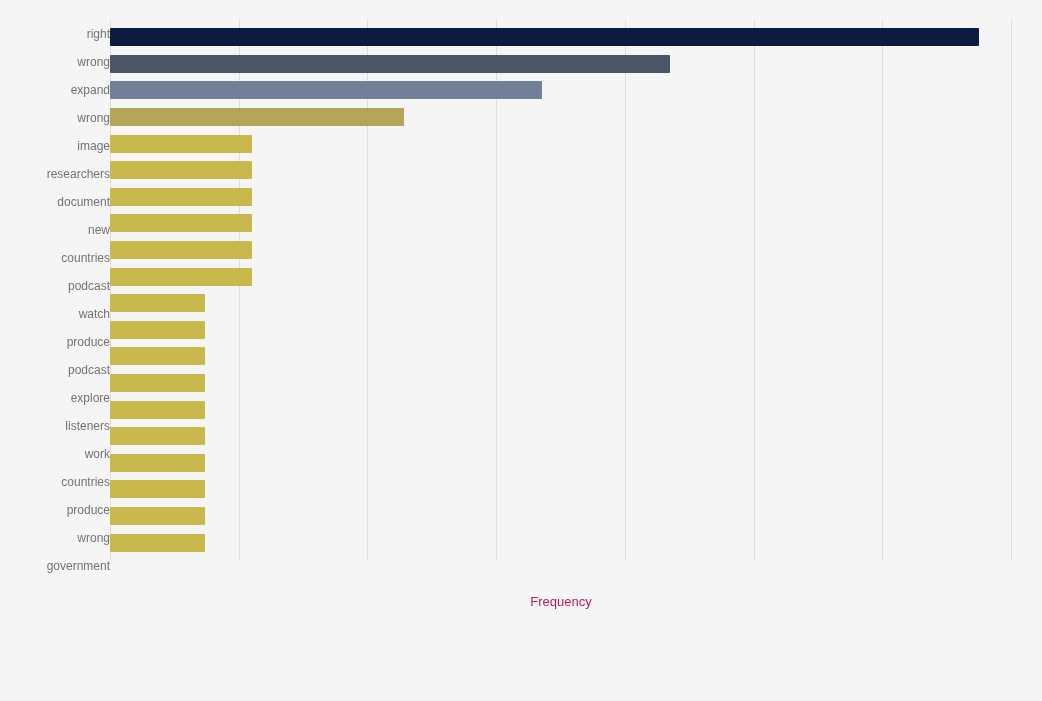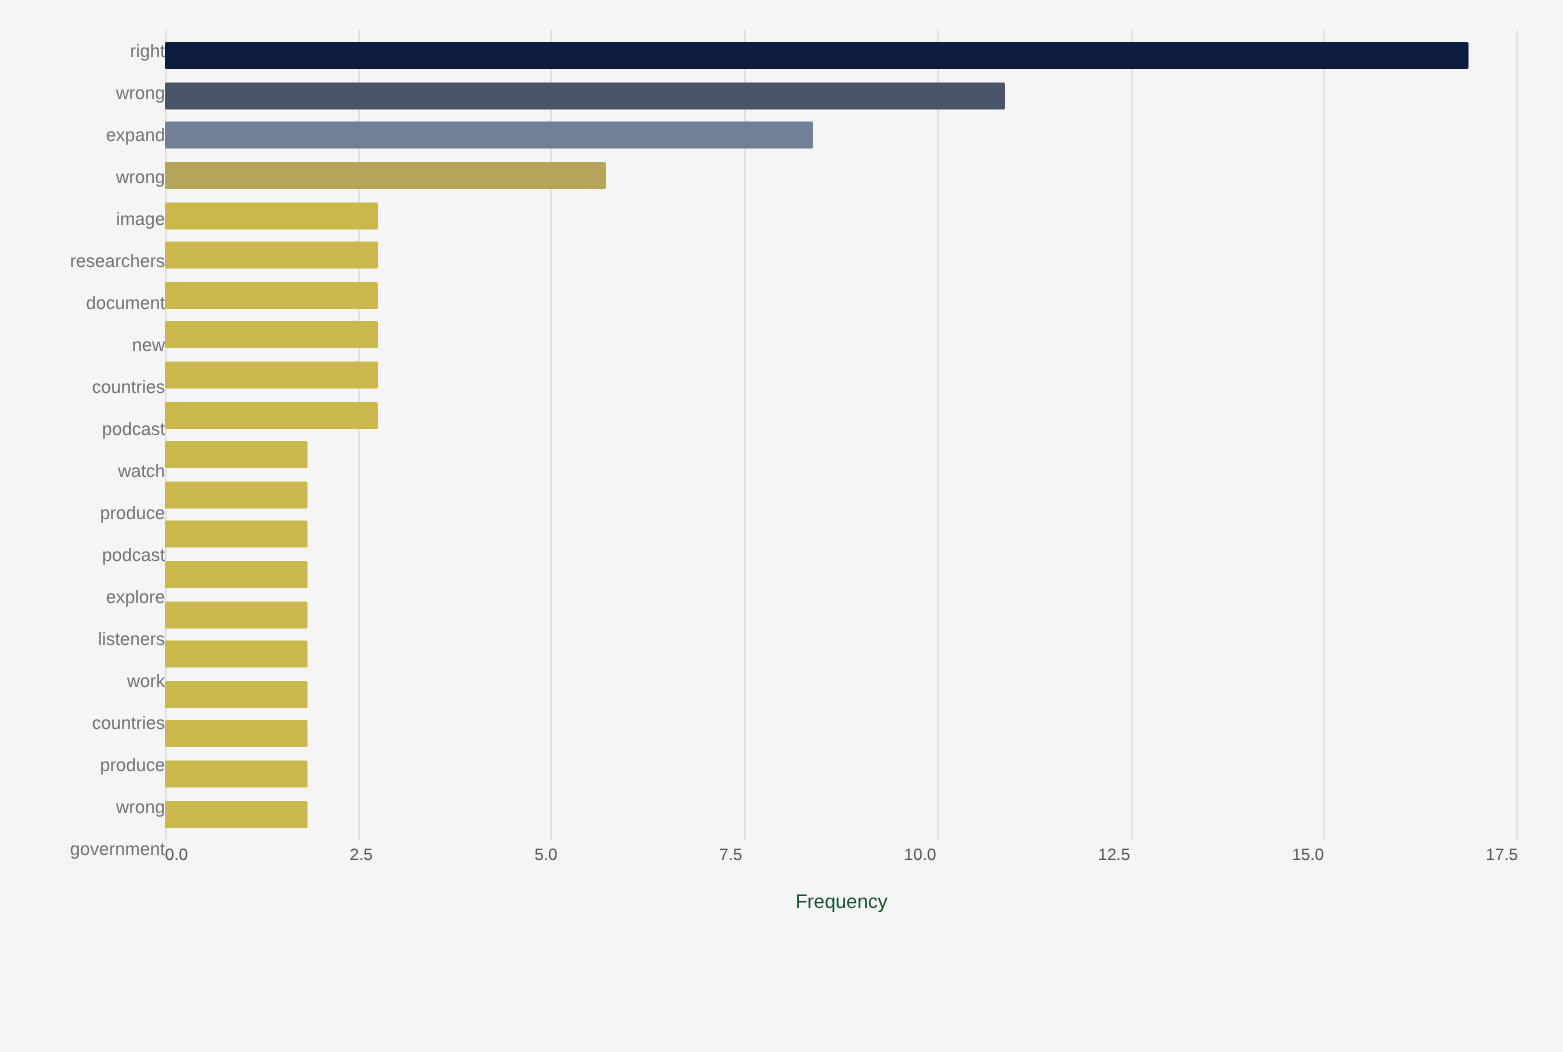--- a/index.html
+++ b/index.html
@@ -99,21 +99,21 @@
       align-items: flex-start;
       padding-top: 4px;
     }
     .x-tick {
       font-size: 11px;
       color: #555;
       text-align: center;
     }
     .x-axis-label {
       font-size: 13px;
-      color: #14532d;
+      color: #be185d;
       margin-top: 2px;
     }
     .x-label-container {
       text-align: center;
       margin-top: 2px;
     }
   </style>
 </head>
 <body>
 
@@ -208,29 +208,19 @@
             <div class="bar-row">
               <div class="bar" style="width: 10.5263%; background-color: rgb(201, 184, 76);"></div>
             </div>
             <div class="bar-row">
               <div class="bar" style="width: 10.5263%; background-color: rgb(201, 184, 76);"></div>
             </div>
             <div class="bar-row">
               <div class="bar" style="width: 10.5263%; background-color: rgb(201, 184, 76);"></div>
             </div>
           </div>
-        <div class="x-axis" id="x-axis">
-            <div class="x-tick">0.0</div>
-            <div class="x-tick">2.5</div>
-            <div class="x-tick">5.0</div>
-            <div class="x-tick">7.5</div>
-            <div class="x-tick">10.0</div>
-            <div class="x-tick">12.5</div>
-            <div class="x-tick">15.0</div>
-            <div class="x-tick">17.5</div>
-          </div>
       </div>
       <div class="x-label-container">
         <span class="x-axis-label">Frequency</span>
       </div>
     </div>
   </div>
 </div>
 
 </body></html>

